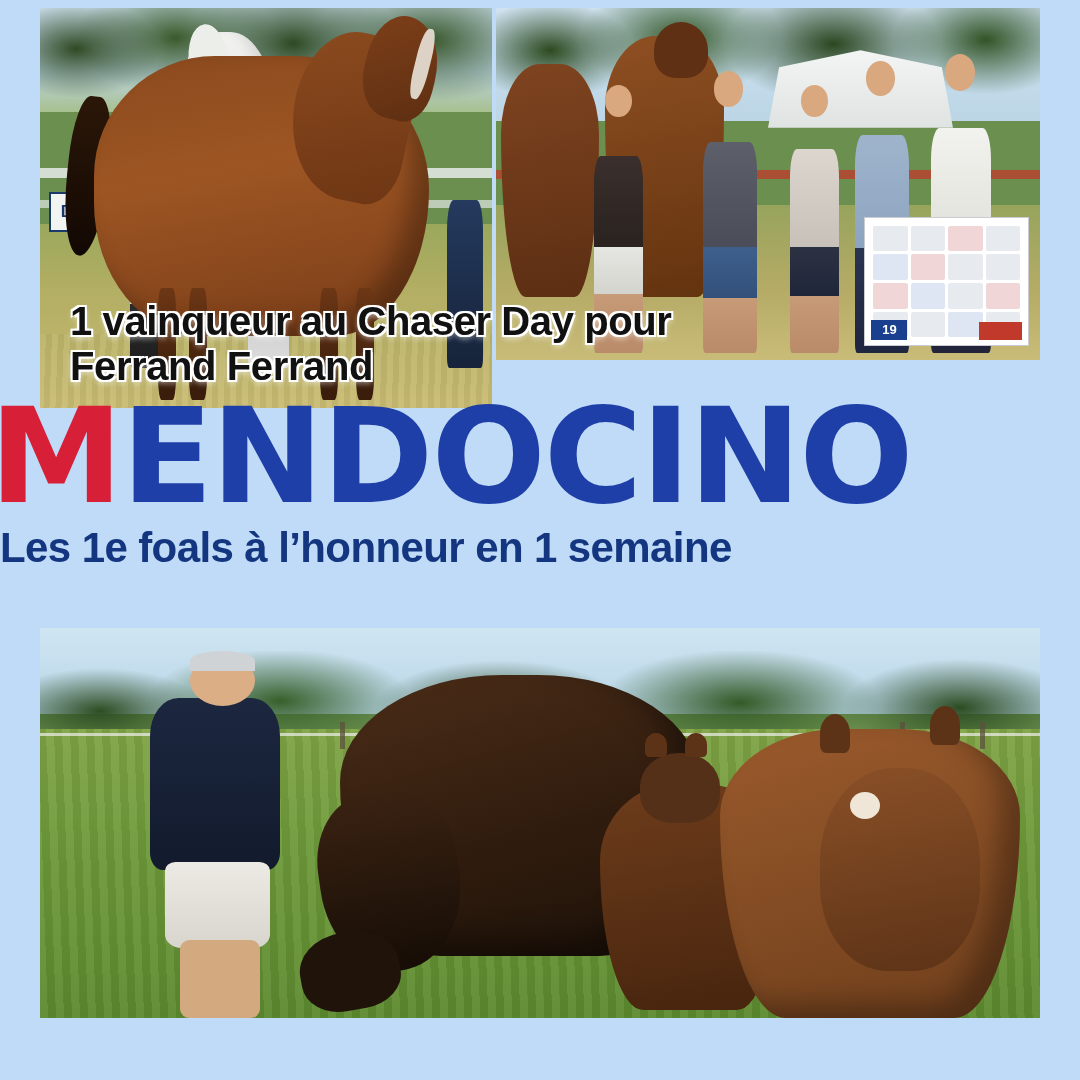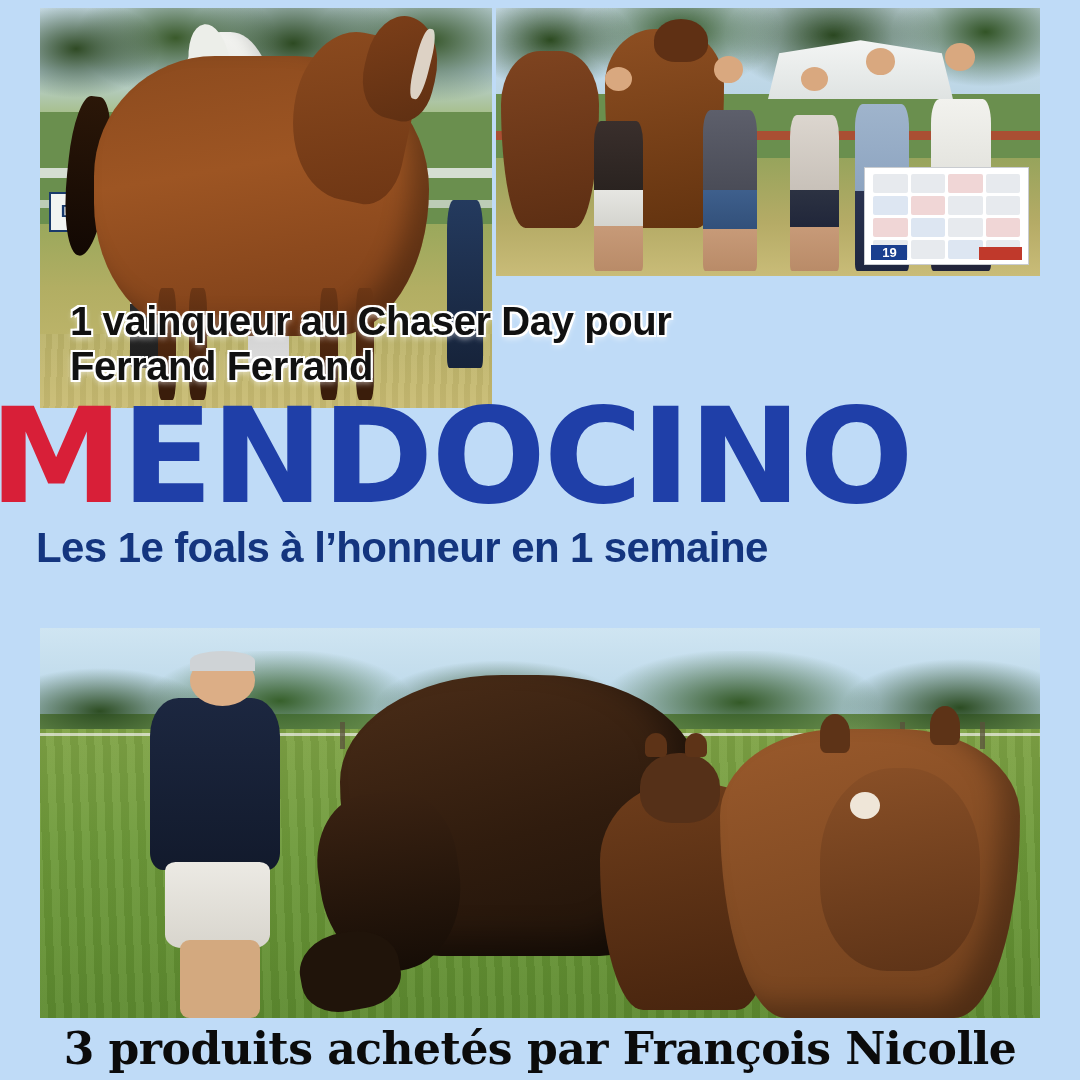--- a/index.html
+++ b/index.html
@@ -33,21 +33,21 @@
     left: 40px;
     top: 8px;
     width: 452px;
     height: 400px;
   }
 
   #photo-top-right {
     left: 496px;
     top: 8px;
     width: 544px;
-    height: 268px;
+    height: 352px;
   }
 
   #photo-bottom {
     left: 40px;
     top: 628px;
     width: 1000px;
     height: 390px;
   }
 
   
@@ -347,21 +347,20 @@
     color: #d81f38;
   }
 
   .subtitle {
     font-family: "Liberation Sans", sans-serif;
     font-weight: bold;
     font-size: 42px;
     color: #14357f;
     margin: 6px 0 9px 0;
     letter-spacing: -0.6px;
-    padding-left: 36px;
   }
 
   .footer-text {
     position: absolute;
     left: 0;
     bottom: 6px;
     width: 1080px;
     text-align: center;
     font-family: "DejaVu Serif", serif;
     font-weight: bold;
@@ -489,15 +488,14 @@
     <div class="bt-ear" style="left:60.5%; top:27%; width:2.2%; height:6%;"></div>
     <div class="bt-ear" style="left:64.5%; top:27%; width:2.2%; height:6%;"></div>
 
     <div class="bt-foal-right"></div>
     <div class="bt-foal-right-face"></div>
     <div class="bt-foal-star"></div>
     <div class="bt-ear" style="right:19%; top:22%; width:3%; height:10%;"></div>
     <div class="bt-ear" style="right:8%; top:20%; width:3%; height:10%;"></div>
   </div>
 
-  <div class="footer-text">3 produits achetés par François Nicolle</div>
 
 </div>
 
 </body></html>

